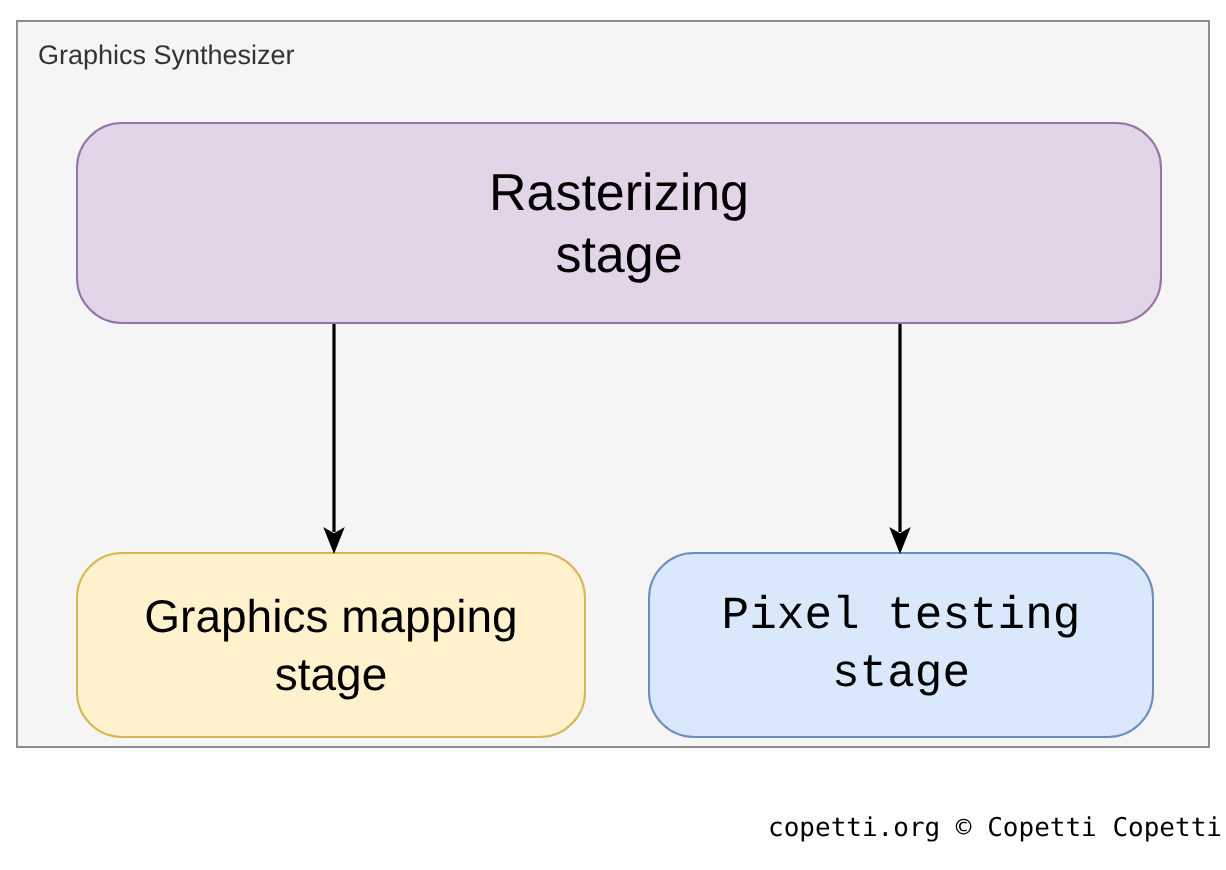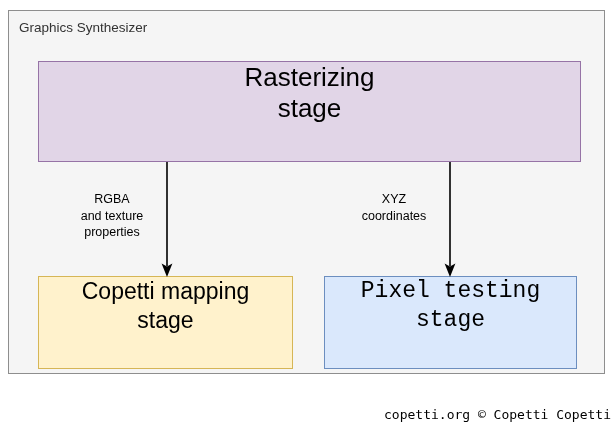--- a/index.html
+++ b/index.html
@@ -38,23 +38,24 @@
     white-space: nowrap;
   }
 
   
   .node-box {
     position: absolute;
     box-sizing: border-box;
     border-width: 1.4px;
     border-style: solid;
     display: flex;
-    align-items: flex-start;
+    align-items: center;
     justify-content: center;
     text-align: center;
+    border-radius: 23px;
   }
   .node-label {
     color: #000000;
     white-space: pre-line;
   }
 
   #rasterizing-stage {
     left: 29px;
     top: 50px;
     width: 543px;
@@ -146,41 +147,36 @@
 <div id="diagram-container">
 
   <div id="container-title">Graphics Synthesizer</div>
 
   <div class="node-box" id="rasterizing-stage">
     <span class="node-label">Rasterizing
 stage</span>
   </div>
 
   <div class="node-box" id="texture-mapping-stage">
-    <span class="node-label">Copetti mapping
+    <span class="node-label">Graphics mapping
 stage</span>
   </div>
 
   <div class="node-box" id="pixel-testing-stage">
     <span class="node-label">Pixel testing
 stage</span>
   </div>
 
   <svg class="arrow" id="arrow-rgba" viewBox="0 0 20 116">
     <line x1="10" y1="0" x2="10" y2="104" stroke="#000000" stroke-width="1.6"></line>
     <polygon points="10,115 4.6,101.5 10,104.6 15.4,101.5" fill="#000000"></polygon>
   </svg>
 
   <svg class="arrow" id="arrow-xyz" viewBox="0 0 20 116">
     <line x1="10" y1="0" x2="10" y2="104" stroke="#000000" stroke-width="1.6"></line>
     <polygon points="10,115 4.6,101.5 10,104.6 15.4,101.5" fill="#000000"></polygon>
   </svg>
 
-  <div class="edge-label" id="edge-label-rgba">RGBA
-and texture
-properties</div>
 
-  <div class="edge-label" id="edge-label-xyz">XYZ
-coordinates</div>
 
 </div>
 
 <div id="footer-credit">copetti.org © Copetti Copetti</div>
 
 </body></html>

